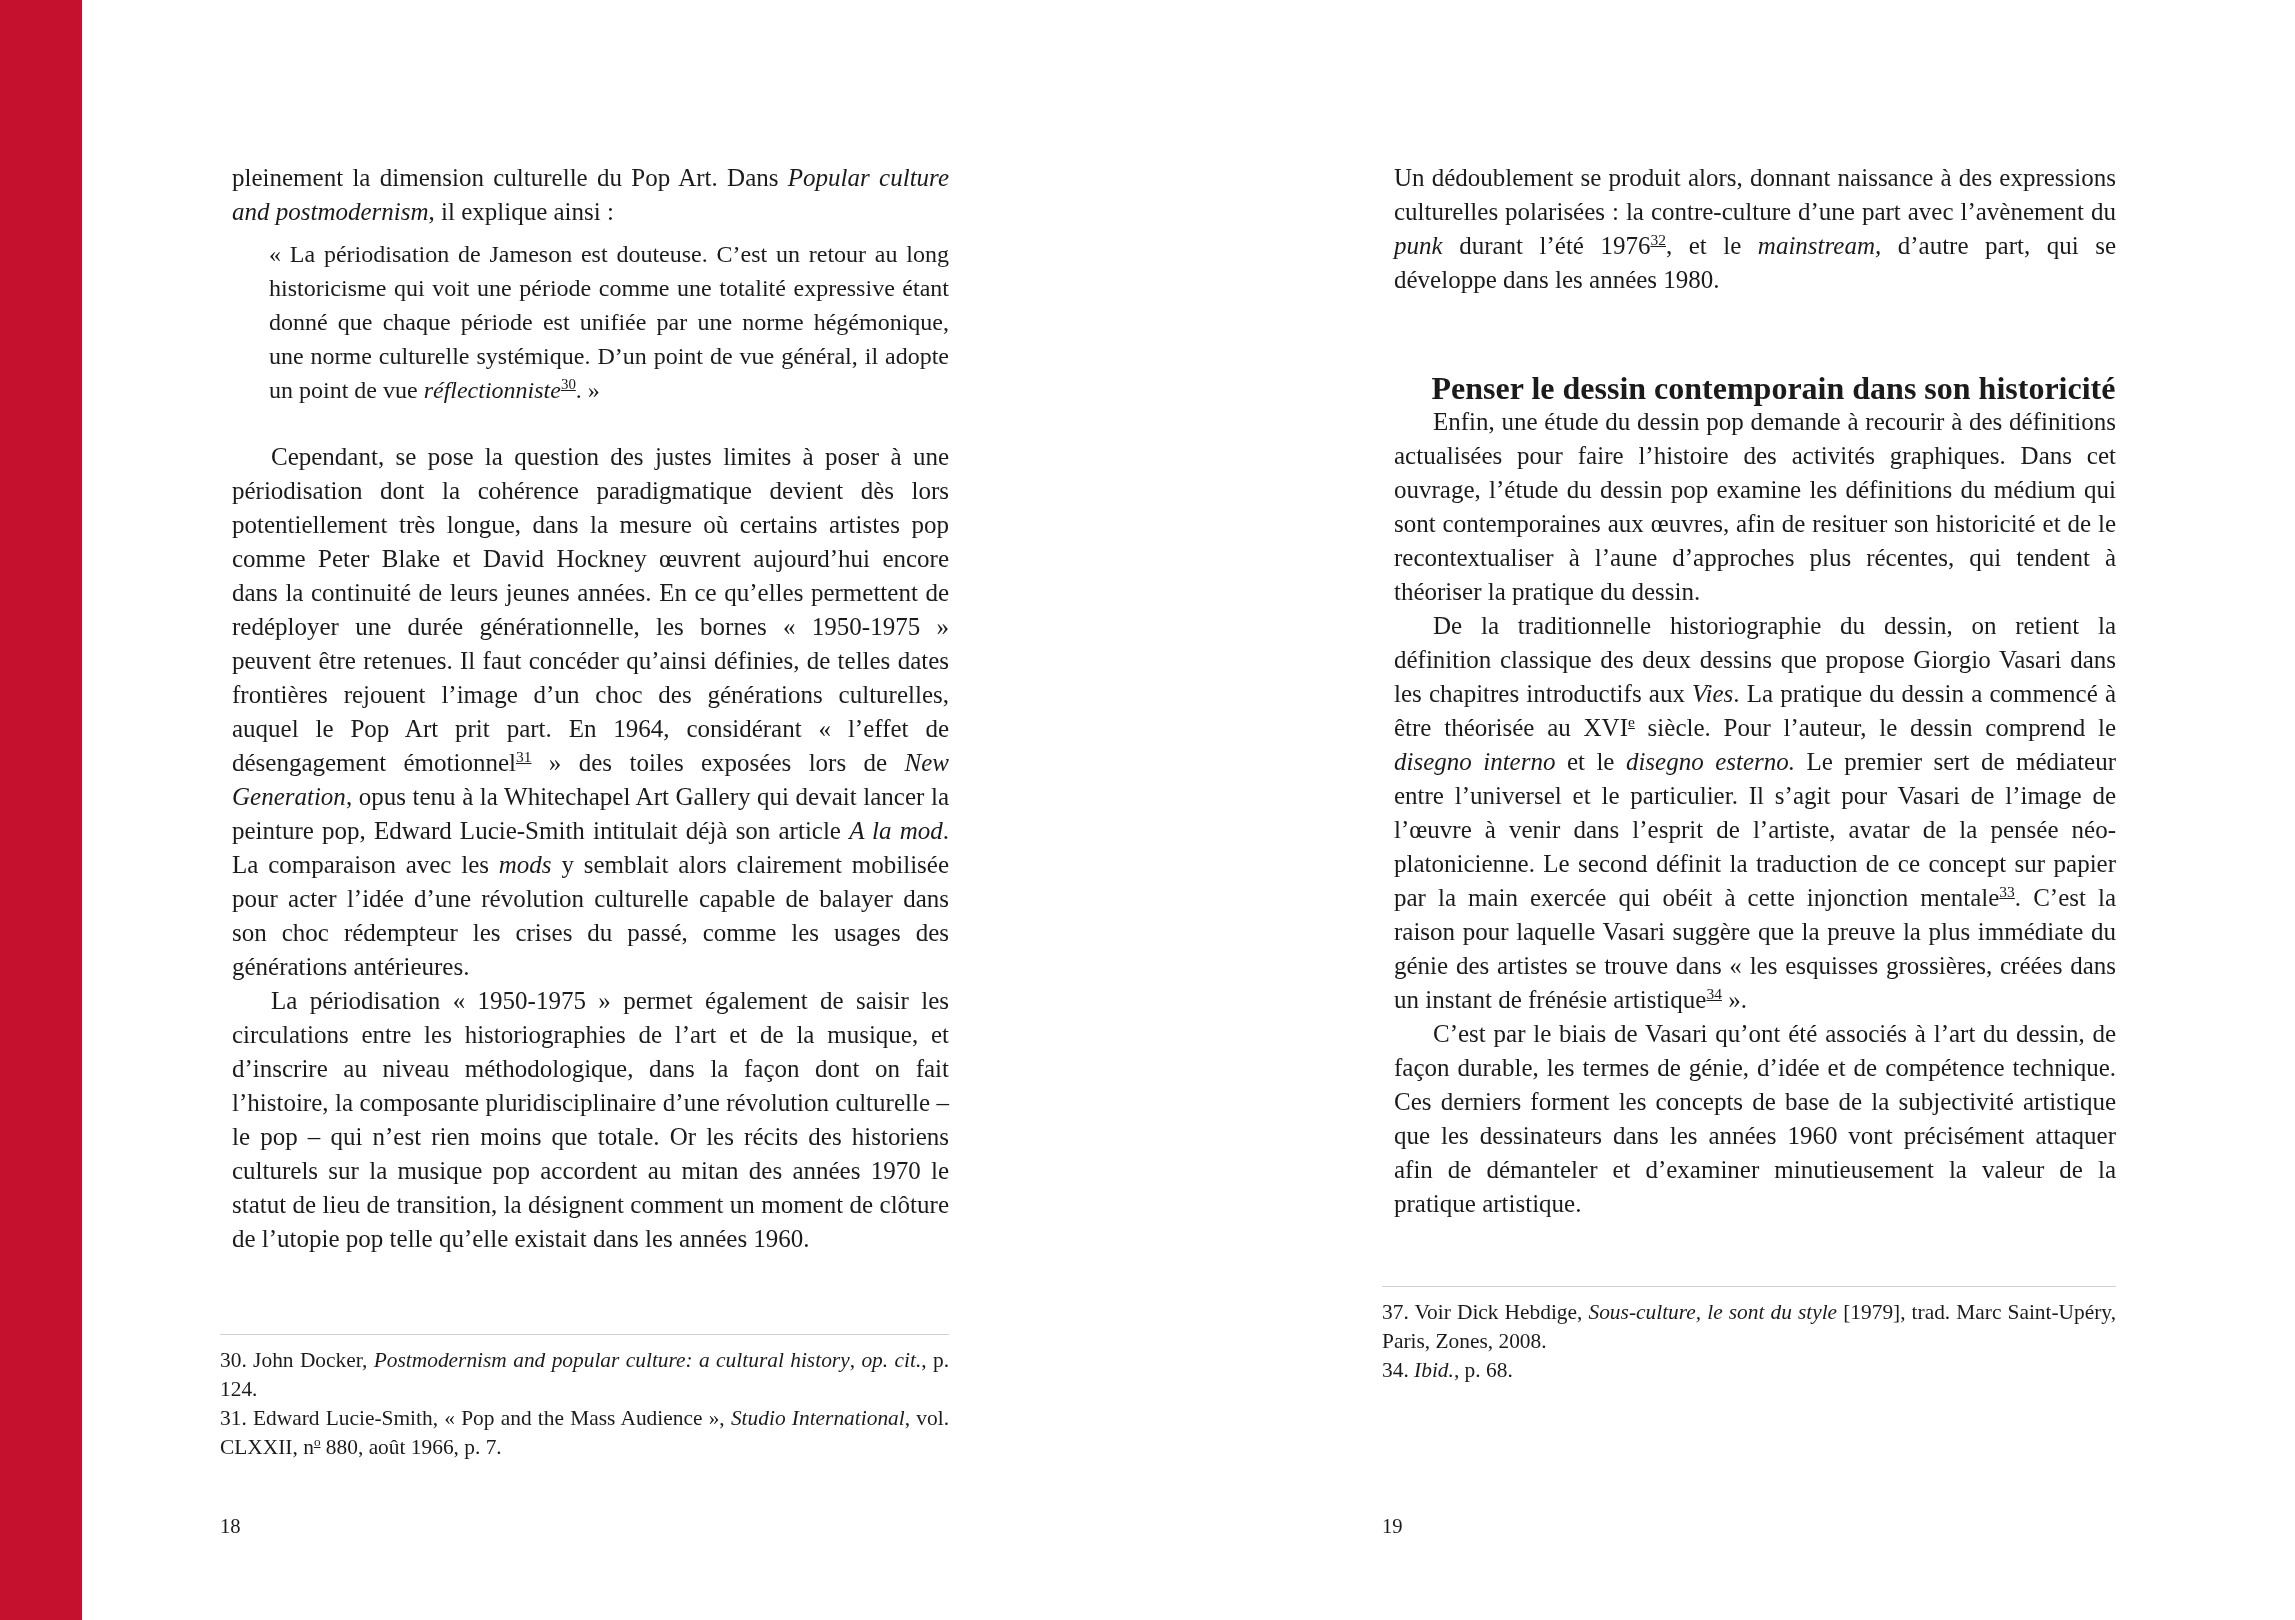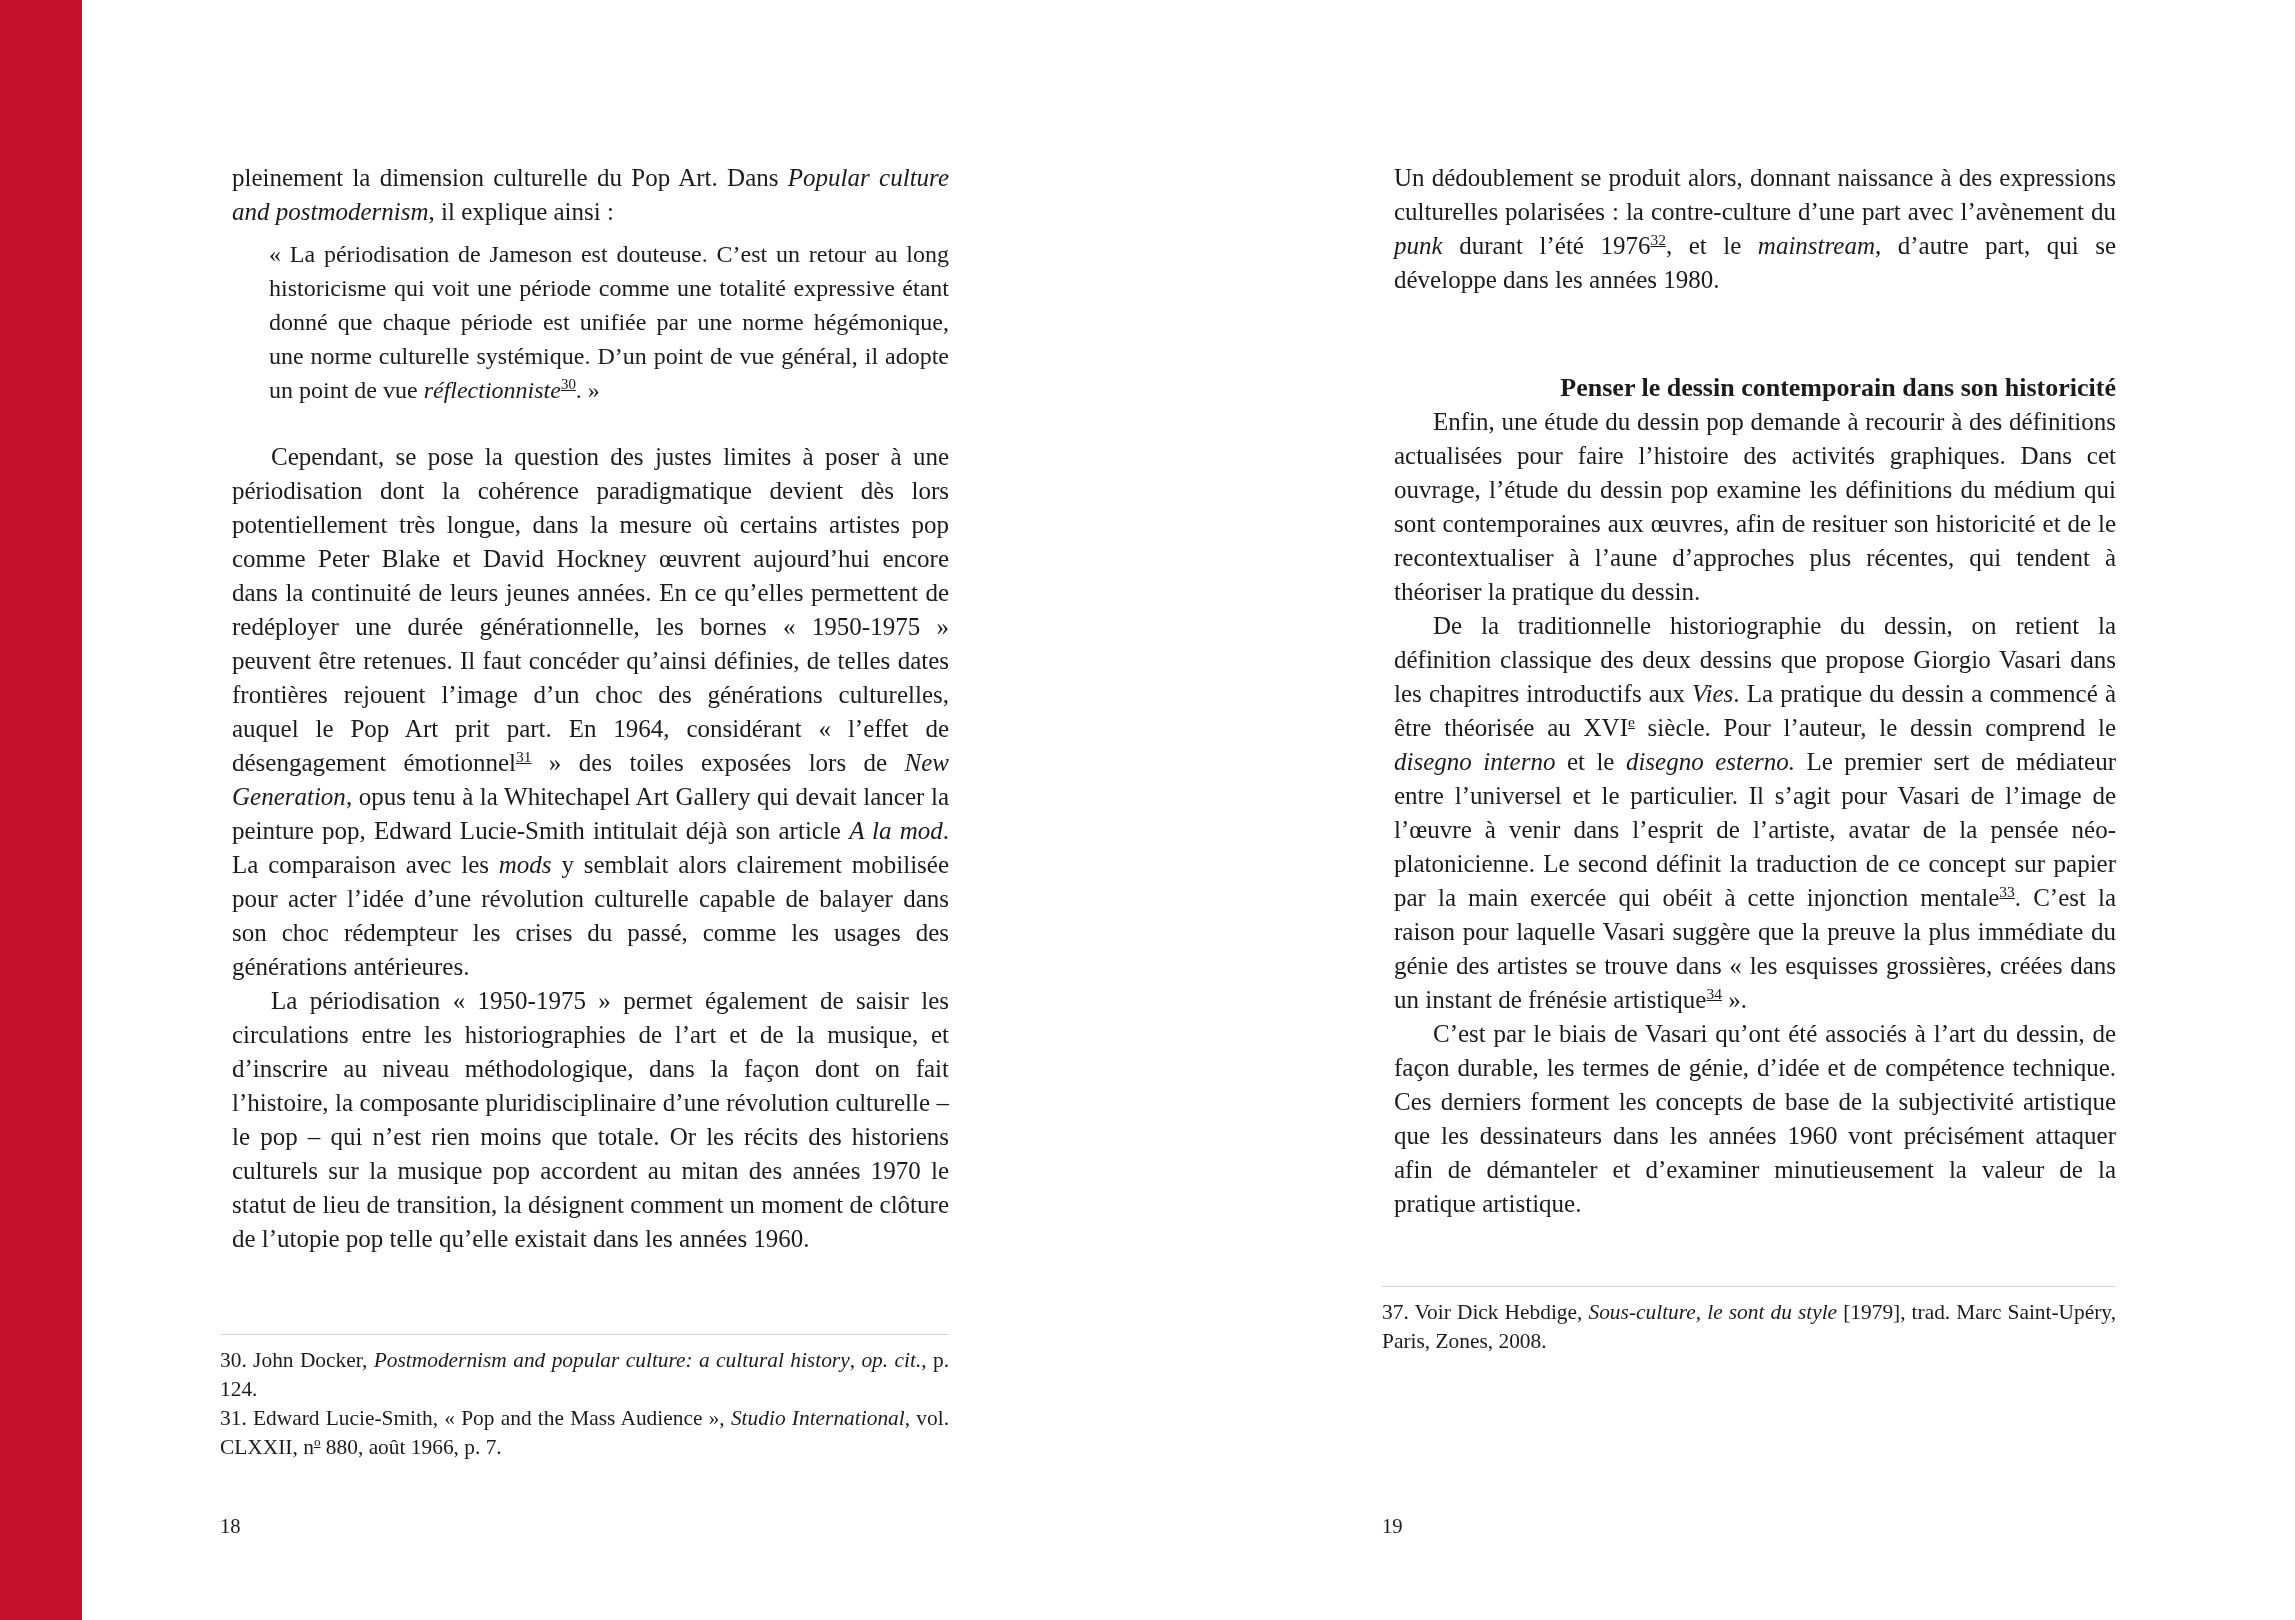--- a/index.html
+++ b/index.html
@@ -42,25 +42,25 @@
   .quote {
     margin: 8px 0 33px 37px;
     padding: 0;
     font-size: 24px;
     line-height: 34px;
     text-align: justify;
   }
 
   .section-heading {
     margin: 74px 0 0 0;
-    font-size: 26px;
+    font-size: 32px;
     line-height: 34px;
     font-weight: bold;
     text-indent: 37px;
-    text-align: right;
+    text-align: center;
   }
 
   .footnotes {
     position: absolute;
     left: 0; right: 0;
     font-size: 21.4px;
     line-height: 29px;
     text-align: justify;
     hyphens: auto;
   }
@@ -110,18 +110,19 @@
     <div class="body-text">
       <p class="para noindent"><span>Un dédoublement se produit alors, donnant naissance à des expressions culturelles polarisées : la contre-culture d’une part avec l’avènement du </span><span class="seg-i">punk</span><span> durant l’été 1976</span><sup>32</sup><span>, et le </span><span class="seg-i">mainstream,</span><span> d’autre part, qui se développe dans les années 1980.</span></p>
       <h2 class="section-heading">Penser le dessin contemporain dans son historicité</h2>
       <p class="para"><span>Enfin, une étude du dessin pop demande à recourir à des définitions actualisées pour faire l’histoire des activités graphiques. Dans cet ouvrage, l’étude du dessin pop examine les définitions du médium qui sont contemporaines aux œuvres, afin de resituer son historicité et de le recontextualiser à l’aune d’approches plus récentes, qui tendent à théoriser la pratique du dessin.</span></p>
       <p class="para"><span>De la traditionnelle historiographie du dessin, on retient la définition classique des deux dessins que propose Giorgio Vasari dans les chapitres introductifs aux </span><span class="seg-i">Vies</span><span>. La pratique du dessin a commencé à être théorisée au XVI</span><sup>e</sup><span> siècle. Pour l’auteur, le dessin comprend le </span><span class="seg-i">disegno interno</span><span> et le </span><span class="seg-i">disegno esterno.</span><span> Le premier sert de médiateur entre l’universel et le particulier. Il s’agit pour Vasari de l’image de l’œuvre à venir dans l’esprit de l’artiste, avatar de la pensée néo-platonicienne. Le second définit la traduction de ce concept sur papier par la main exercée qui obéit à cette injonction mentale</span><sup>33</sup><span>. C’est la raison pour laquelle Vasari suggère que la preuve la plus immédiate du génie des artistes se trouve dans « les esquisses grossières, créées dans un instant de frénésie artistique</span><sup>34</sup><span> ».</span></p>
       <p class="para"><span>C’est par le biais de Vasari qu’ont été associés à l’art du dessin, de façon durable, les termes de génie, d’idée et de compétence technique. Ces derniers forment les concepts de base de la subjectivité artistique que les dessinateurs dans les années 1960 vont précisément attaquer afin de démanteler et d’examiner minutieusement la valeur de la pratique artistique.</span></p>
     </div>
     <div class="footnotes fn-right">
       <hr class="fn-rule">
       <p class="fn"><span>37. Voir Dick Hebdige, </span><span class="seg-i">Sous-culture, le sont du style</span><span> [1979], trad. Marc Saint-Upéry, Paris, Zones, 2008.</span></p>
+      <p class="fn"><span>34. </span><span class="seg-i">Ibid.</span><span>, p. 68.</span></p>
     </div>
     <div class="page-number">19</div>
   </section>
 
 </div>
 
 
 </body></html>

